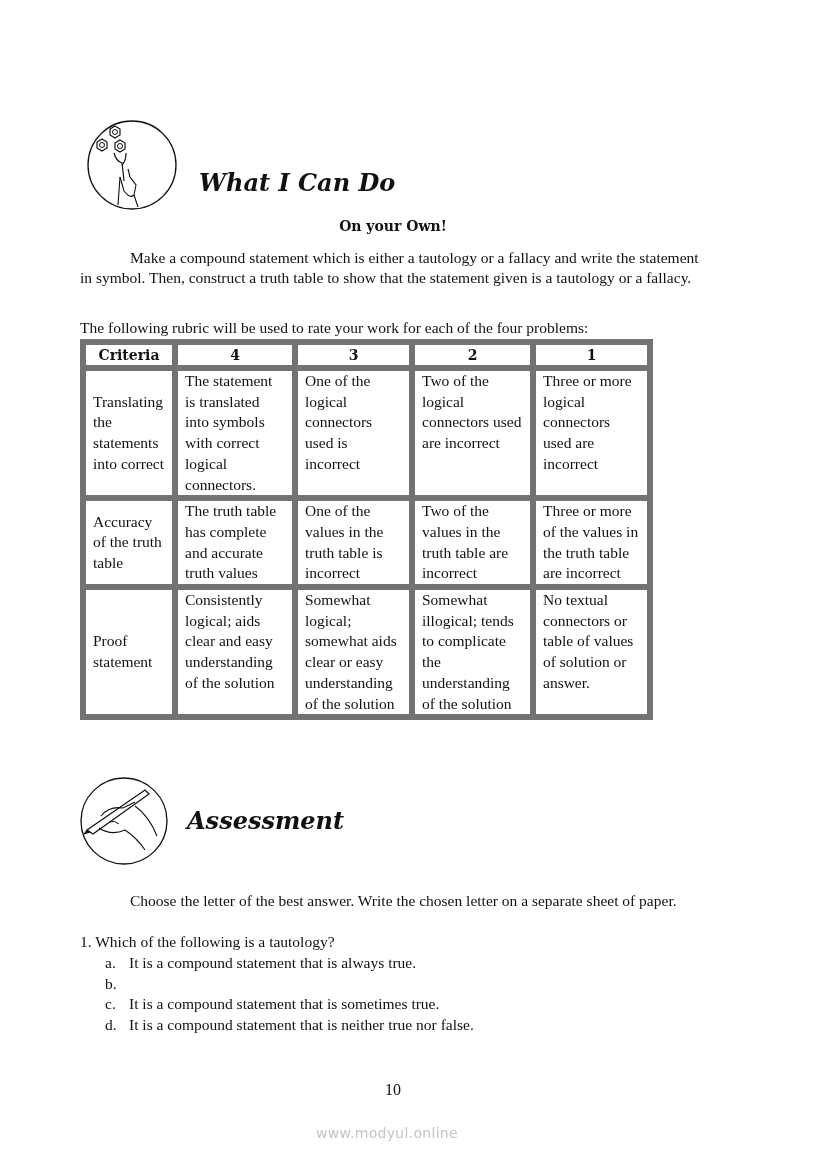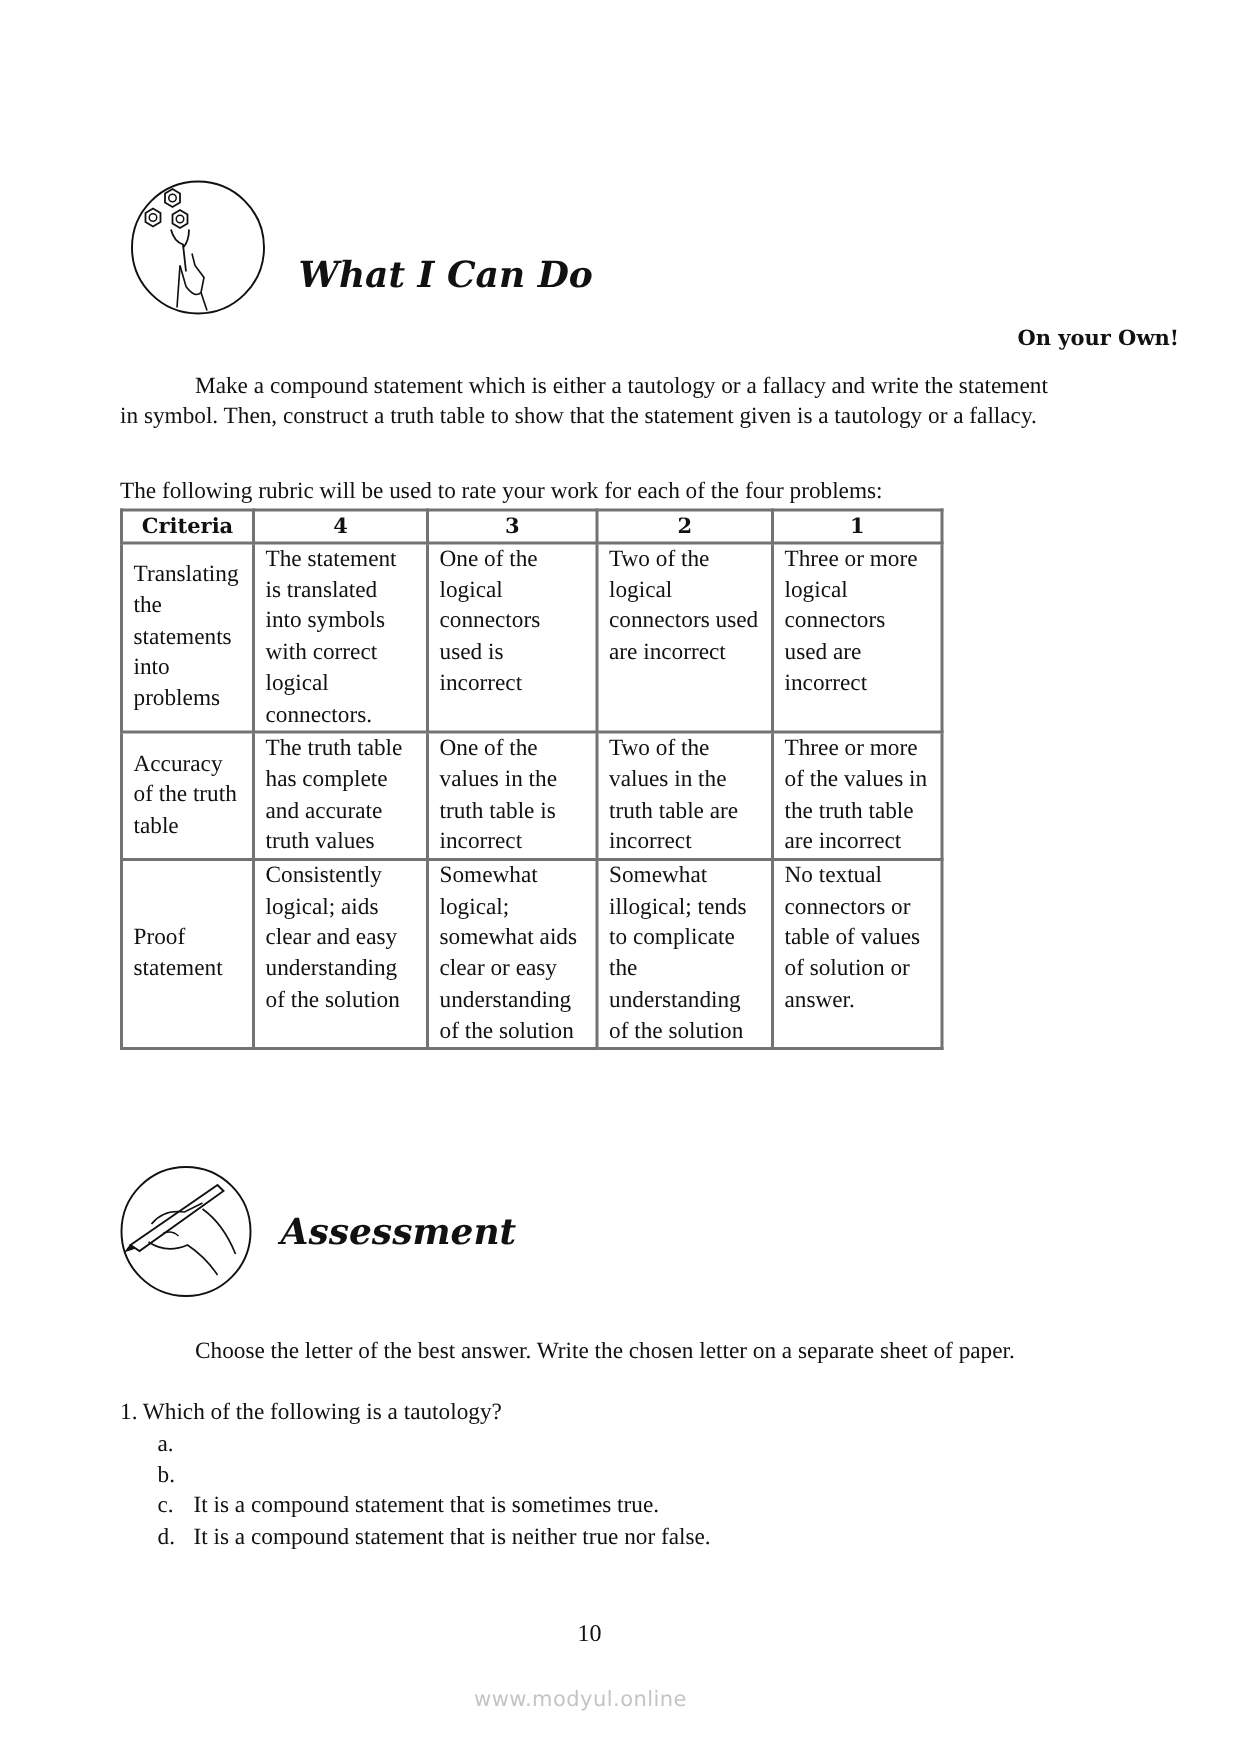--- a/index.html
+++ b/index.html
@@ -1,30 +1,30 @@
 <!DOCTYPE html>
 <html><head>
   <meta charset="utf-8">
   <style>
     html, body { margin: 0; padding: 0; background: #ffffff; }
     body { width: 826px; height: 1169px; position: relative; overflow: hidden;
            font-family: "DejaVu Serif", "Liberation Serif", serif; color: #111; }
     .icon-circle { position: absolute; }
     .section-title { position: absolute; font-family: "DejaVu Serif", serif; font-weight: bold;
                      font-style: italic; font-size: 24px; color: #111; }
-    .subhead { position: absolute; left: 0; width: 786px; text-align: right; top: 218px;
+    .subhead { position: absolute; left: 0; width: 786px; text-align: center; top: 218px;
                font-size: 14px; font-weight: bold; }
     .para { position: absolute; left: 80px; width: 627px; font-size: 14px; line-height: 20px;
             font-family: "Liberation Serif", "DejaVu Serif", serif; font-size: 15.5px; }
     .indent { text-indent: 50px; }
     .justify { text-align: justify; }
     table.rubric { position: absolute; left: 80px; top: 339px; border-collapse: collapse;
                    font-family: "Liberation Serif", "DejaVu Serif", serif; font-size: 15.5px;
                    line-height: 20.7px; }
-    table.rubric td, table.rubric th { border: 2px solid #737373; vertical-align: top;
+    table.rubric td, table.rubric th { border: 6px solid #737373; vertical-align: top;
                    padding: 0 6px 0 7px; text-align: left; }
     table.rubric th { font-family: "DejaVu Serif", serif; font-weight: bold; font-size: 14px;
                    text-align: center; line-height: 20px; padding: 0; }
     table.rubric td.crit { vertical-align: middle; }
     .col0 { width: 86px; } .col1 { width: 114px; } .col2 { width: 111px; }
     .col3 { width: 115px; } .col4 { width: 111px; }
     .question { position: absolute; left: 80px; top: 932px; font-family: "Liberation Serif", serif;
                 font-size: 15.5px; line-height: 20.7px; }
     .options { position: absolute; left: 105px; top: 953px; font-family: "Liberation Serif", serif;
                font-size: 15.5px; line-height: 20.7px; }
@@ -67,21 +67,21 @@
     <tr>
       <th class="col0">Criteria</th>
       <th class="col1">4</th>
       <th class="col2">3</th>
       <th class="col3">2</th>
       <th class="col4">1</th>
     </tr>
   </thead>
   <tbody>
     <tr>
-      <td class="crit">Translating the statements into problems</td>
+      <td class="crit">Translating the statements into correct</td>
       <td>The statement is translated into symbols with correct logical connectors.</td>
       <td>One of the logical connectors used is incorrect</td>
       <td>Two of the logical connectors used are incorrect</td>
       <td>Three or more logical connectors used are incorrect</td>
     </tr>
     <tr>
       <td class="crit">Accuracy of the truth table</td>
       <td>The truth table has complete and accurate truth values</td>
       <td>One of the values in the truth table is incorrect</td>
       <td>Two of the values in the truth table are incorrect</td>
@@ -109,20 +109,21 @@
   </svg>
 </div>
 <div class="section-title" style="left:187px;top:806px;">Assessment</div>
 
 <div class="para indent justify" style="top:891px;">Choose the letter of the best answer. Write the chosen letter on a separate sheet of paper.</div>
 
 <div class="question">1. Which of the following is a tautology?</div>
 <div class="options">
   <div class="opt">
     <span class="letter">a.</span>
+    <span>It is a compound statement that is always true.</span>
   </div>
   <div class="opt">
     <span class="letter">b.</span>
   </div>
   <div class="opt">
     <span class="letter">c.</span>
     <span>It is a compound statement that is sometimes true.</span>
   </div>
   <div class="opt">
     <span class="letter">d.</span>

